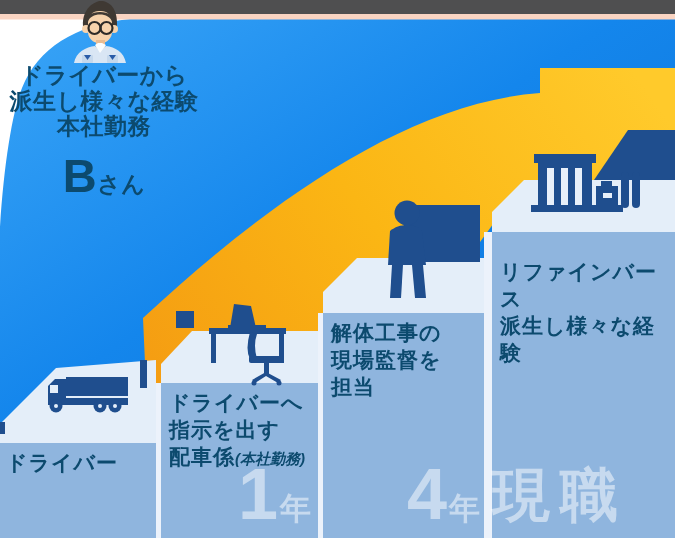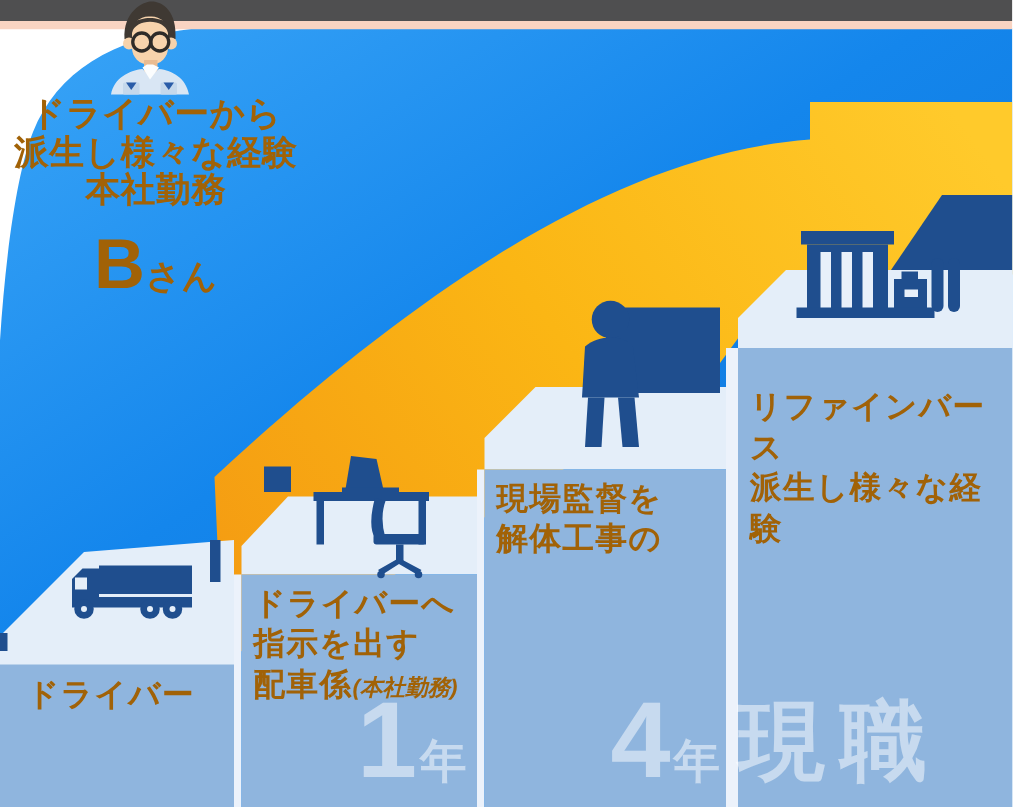--- a/index.html
+++ b/index.html
@@ -1,23 +1,23 @@
 <!DOCTYPE html>
 <html><head>
 <meta charset="utf-8">
 <style>
   html,body{margin:0;padding:0;background:#fff;}
   .stage{
     position:relative;width:675px;height:538px;overflow:hidden;background:#ffffff;
     font-family:"Liberation Sans","DejaVu Sans",sans-serif;
   }
   .stage svg{position:absolute;left:0;top:0;}
-  .txt{position:absolute;color:#a16207;font-weight:700;}
+  .txt{position:absolute;color:#0c4a6e;font-weight:700;}
   .lbl{font-size:21px;line-height:27px;letter-spacing:1px;}
-  .lbl1{left:18px;top:450px;width:145px;font-family:Liberation Serif, serif;}
+  .lbl1{left:6px;top:450px;width:145px;font-family:Liberation Serif, serif;}
   .lbl2{left:169px;top:389px;width:150px;}
   .lbl3{left:331px;top:319px;width:150px;}
   .lbl4{left:500px;top:258px;width:172px;}
   .note{font-size:15px;letter-spacing:0;font-style:italic;}
   .dur{position:absolute;display:flex;align-items:baseline;justify-content:flex-end;
        color:rgba(255,255,255,0.5);font-weight:700;}
   .dur .num{font-size:72px;line-height:1;}
   .dur .unit{font-size:31px;line-height:1;margin-left:2px;}
   .dur2{left:161px;top:458px;width:150px;}
   .dur3{left:323px;top:458px;width:157px;}
@@ -167,22 +167,23 @@
     <div>ドライバーへ</div>
     <div>指示を出す</div>
     <div><span>配車係</span><span class="note">(本社勤務)</span></div>
   </div>
   <div class="dur dur2">
     <span class="num">1</span>
     <span class="unit">年</span>
   </div>
 
   <div class="txt lbl lbl3">
+    <div>解体工事の</div>
     <div>現場監督を</div>
-    <div>解体工事の</div>
+    <div>担当</div>
   </div>
   <div class="dur dur3">
     <span class="num">4</span>
     <span class="unit">年</span>
   </div>
 
   <div class="txt lbl lbl4">
     <div>リファインバース</div>
     <div>派生し様々な経験</div>
   </div>

